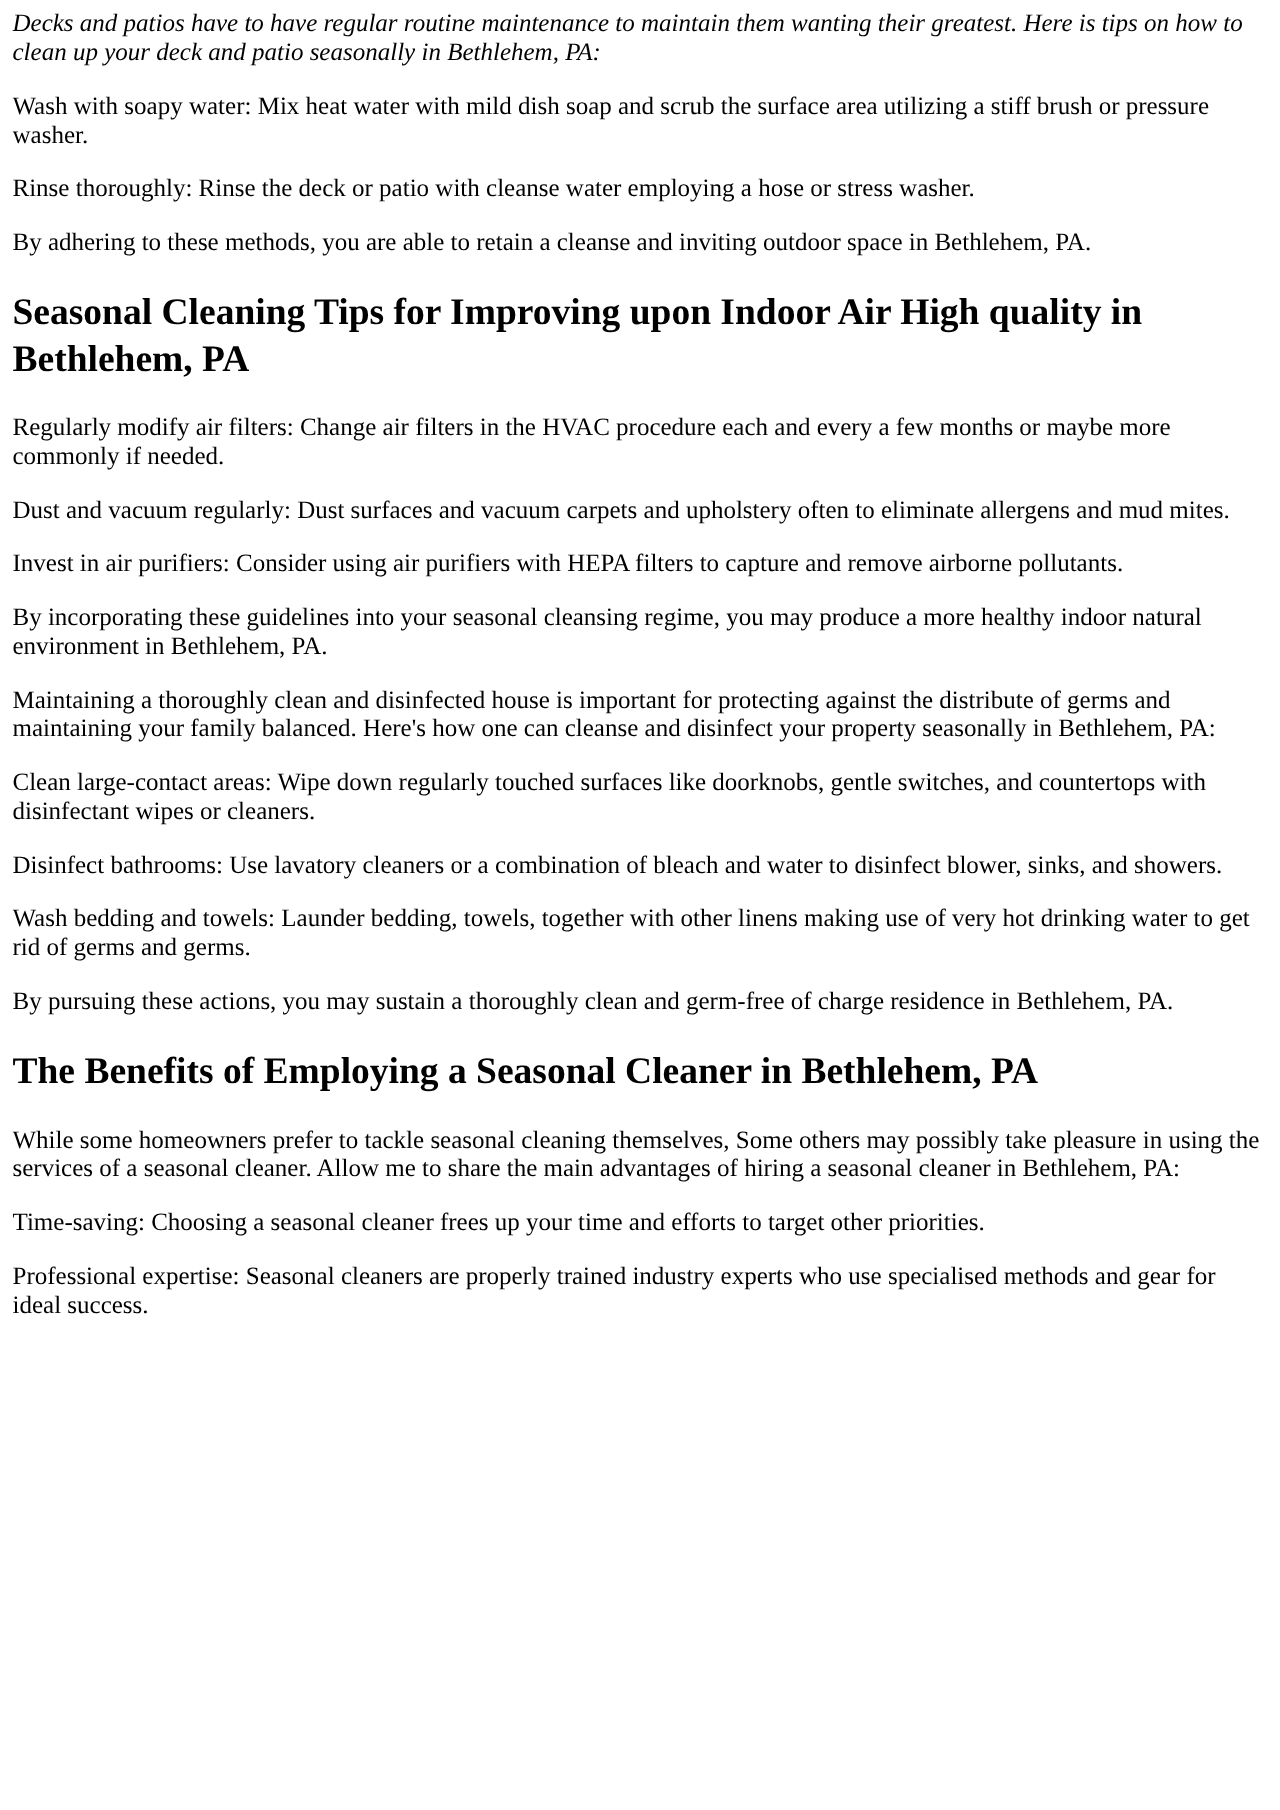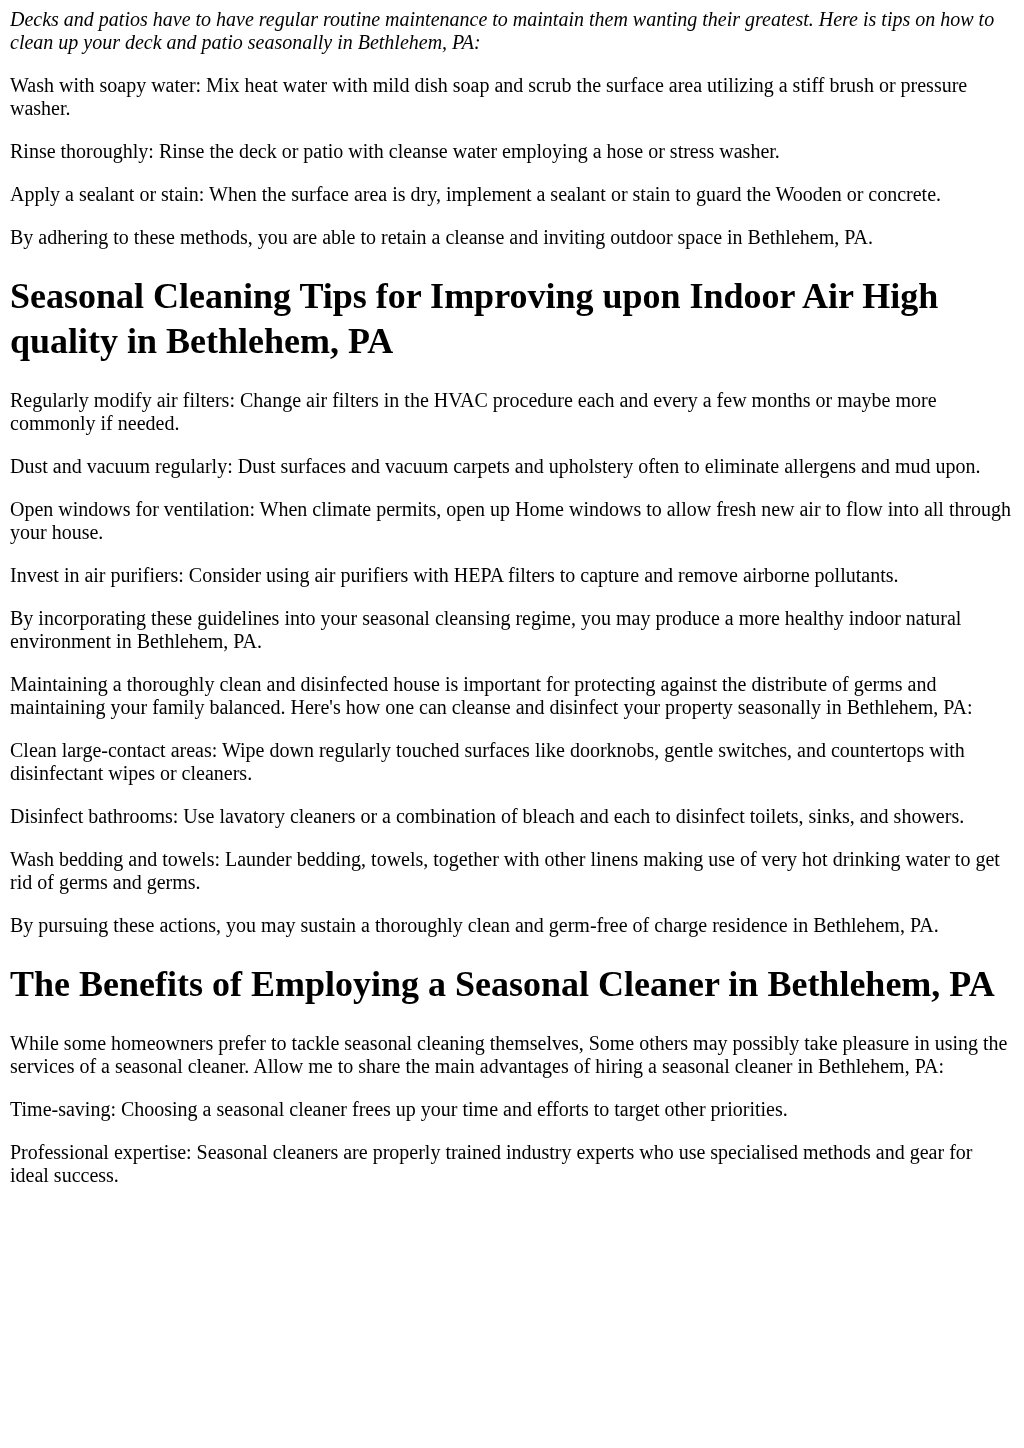--- a/index.html
+++ b/index.html
@@ -15,46 +15,44 @@
   }
   article { display: block; }
   p {
     margin: 20px 0;
   }
   article > p:first-child {
     margin-top: 0;
     font-style: italic;
   }
   h2 {
-    font-size: 36px;
+    font-size: 30px;
     font-weight: bold;
     line-height: 1.25;
     margin: 25px 0;
   }
 </style>
 </head>
 <body>
 
 <article>
   <p>Decks and patios have to have regular routine maintenance to maintain them wanting their greatest. Here is tips on how to clean up your deck and patio seasonally in Bethlehem, PA:</p>
   <p>Wash with soapy water: Mix heat water with mild dish soap and scrub the surface area utilizing a stiff brush or pressure washer.</p>
   <p>Rinse thoroughly: Rinse the deck or patio with cleanse water employing a hose or stress washer.</p>
-  <p>Apply a sealant or stain: When the surface area is dry, implement a sealant or stain to guard the Wooden or concrete.</p>
   <p>By adhering to these methods, you are able to retain a cleanse and inviting outdoor space in Bethlehem, PA.</p>
 
   <h2>Seasonal Cleaning Tips for Improving upon Indoor Air High quality in Bethlehem, PA</h2>
   <p>Regularly modify air filters: Change air filters in the HVAC procedure each and every a few months or maybe more commonly if needed.</p>
-  <p>Dust and vacuum regularly: Dust surfaces and vacuum carpets and upholstery often to eliminate allergens and mud upon.</p>
-  <p>Open windows for ventilation: When climate permits, open up Home windows to allow fresh new air to flow into all through your house.</p>
+  <p>Dust and vacuum regularly: Dust surfaces and vacuum carpets and upholstery often to eliminate allergens and mud mites.</p>
   <p>Invest in air purifiers: Consider using air purifiers with HEPA filters to capture and remove airborne pollutants.</p>
   <p>By incorporating these guidelines into your seasonal cleansing regime, you may produce a more healthy indoor natural environment in Bethlehem, PA.</p>
 
   <p>Maintaining a thoroughly clean and disinfected house is important for protecting against the distribute of germs and maintaining your family balanced. Here's how one can cleanse and disinfect your property seasonally in Bethlehem, PA:</p>
   <p>Clean large-contact areas: Wipe down regularly touched surfaces like doorknobs, gentle switches, and countertops with disinfectant wipes or cleaners.</p>
-  <p>Disinfect bathrooms: Use lavatory cleaners or a combination of bleach and each to disinfect toilets, sinks, and showers.</p>
+  <p>Disinfect bathrooms: Use lavatory cleaners or a combination of bleach and water to disinfect blower, sinks, and showers.</p>
   <p>Wash bedding and towels: Launder bedding, towels, together with other linens making use of very hot drinking water to get rid of germs and germs.</p>
   <p>By pursuing these actions, you may sustain a thoroughly clean and germ-free of charge residence in Bethlehem, PA.</p>
 
   <h2>The Benefits of Employing a Seasonal Cleaner in Bethlehem, PA</h2>
   <p>While some homeowners prefer to tackle seasonal cleaning themselves, Some others may possibly take pleasure in using the services of a seasonal cleaner. Allow me to share the main advantages of hiring a seasonal cleaner in Bethlehem, PA:</p>
   <p>Time-saving: Choosing a seasonal cleaner frees up your time and efforts to target other priorities.</p>
   <p>Professional expertise: Seasonal cleaners are properly trained industry experts who use specialised methods and gear for ideal success.</p>
 </article>
 
 </body></html>

